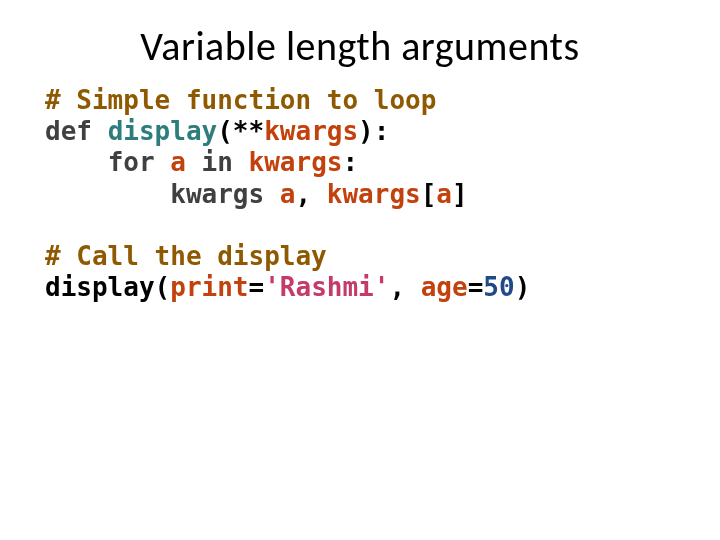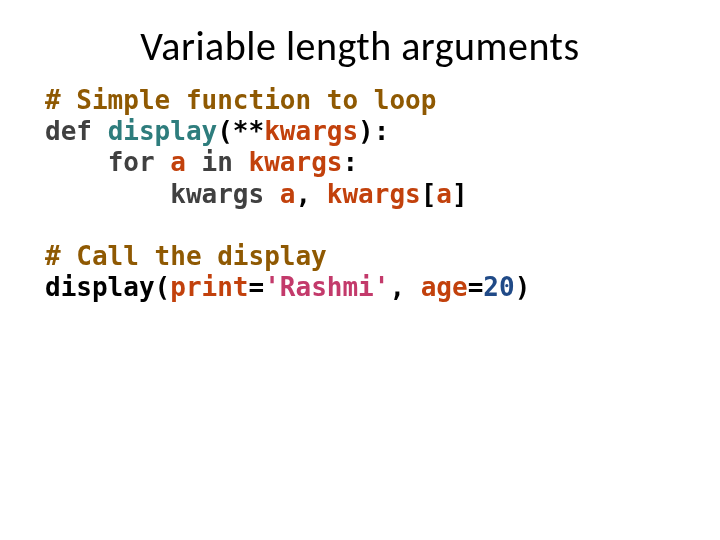--- a/index.html
+++ b/index.html
@@ -54,15 +54,15 @@
 <div class="slide">
 
   <div class="title">Variable length arguments</div>
 
   <div class="code-block"><span class="c-comment"><span>#</span><span> Simple function to loop</span></span>
 <span class="c-keyword">def</span><span> </span><span class="c-funcdef">display</span><span class="c-punct">(**</span><span class="c-param">kwargs</span><span class="c-punct">):</span>
 <span>    </span><span class="c-keyword">for</span><span> </span><span class="c-param">a</span><span> </span><span class="c-keyword">in</span><span> </span><span class="c-param">kwargs</span><span class="c-punct">:</span>
 <span>        </span><span class="c-keyword">kwargs</span><span> </span><span class="c-param">a</span><span class="c-punct">,</span><span> </span><span class="c-param">kwargs</span><span class="c-punct">[</span><span class="c-param">a</span><span class="c-punct">]</span>
 <span></span>
 <span class="c-comment"><span>#</span><span> Call the display</span></span>
-<span class="c-call">display</span><span class="c-punct">(</span><span class="c-param">print</span><span class="c-punct">=</span><span class="c-string">'Rashmi'</span><span class="c-punct">,</span><span> </span><span class="c-param">age</span><span class="c-punct">=</span><span class="c-number">20</span><span class="c-punct">)</span></div>
+<span class="c-call">display</span><span class="c-punct">(</span><span class="c-param">print</span><span class="c-punct">=</span><span class="c-string">'Rashmi'</span><span class="c-punct">,</span><span> </span><span class="c-param">age</span><span class="c-punct">=</span><span class="c-number">50</span><span class="c-punct">)</span></div>
 
 </div>
 
 </body></html>

